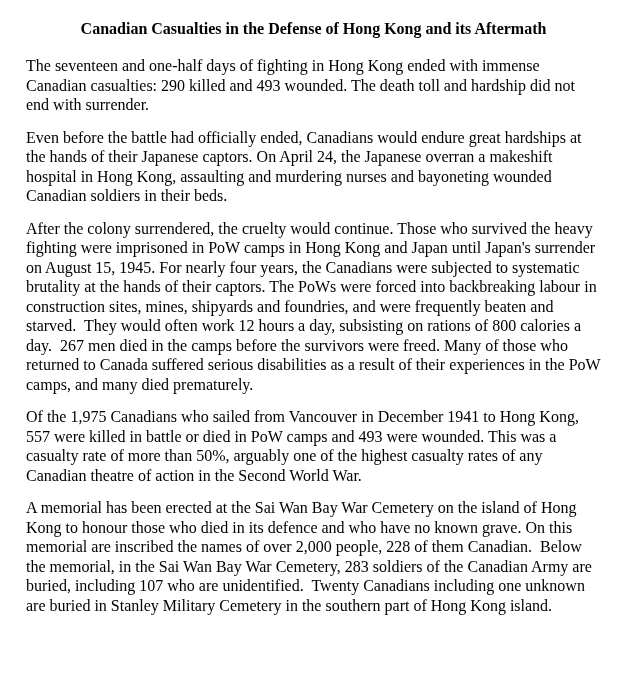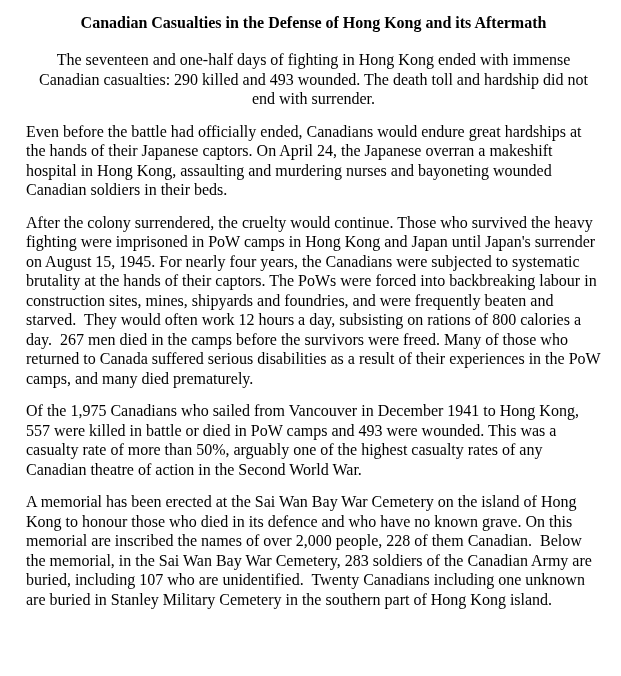--- a/index.html
+++ b/index.html
@@ -15,31 +15,30 @@
     background: #ffffff;
     color: #000000;
     font-family: "Liberation Serif", "DejaVu Serif", serif;
     font-size: 16px;
     line-height: 19.5px;
   }
   .doc-title {
     font-size: 16px;
     font-weight: bold;
     text-align: center;
-    margin: 4px 0 17px 0;
+    margin: 10px 0 17px 0;
     line-height: 20px;
   }
   .doc-para {
     margin: 13px 0;
     white-space: pre-wrap;
     text-align: left;
   }
   .doc-para:first-of-type {
     margin-top: 16px;
-    text-align: center;
   }
   .doc-para:last-of-type {
     margin-bottom: 0;
   }
 </style>
 </head>
 <body>
 
 <main class="page">
   <h1 class="doc-title">Canadian Casualties in the Defense of Hong Kong and its Aftermath</h1>

